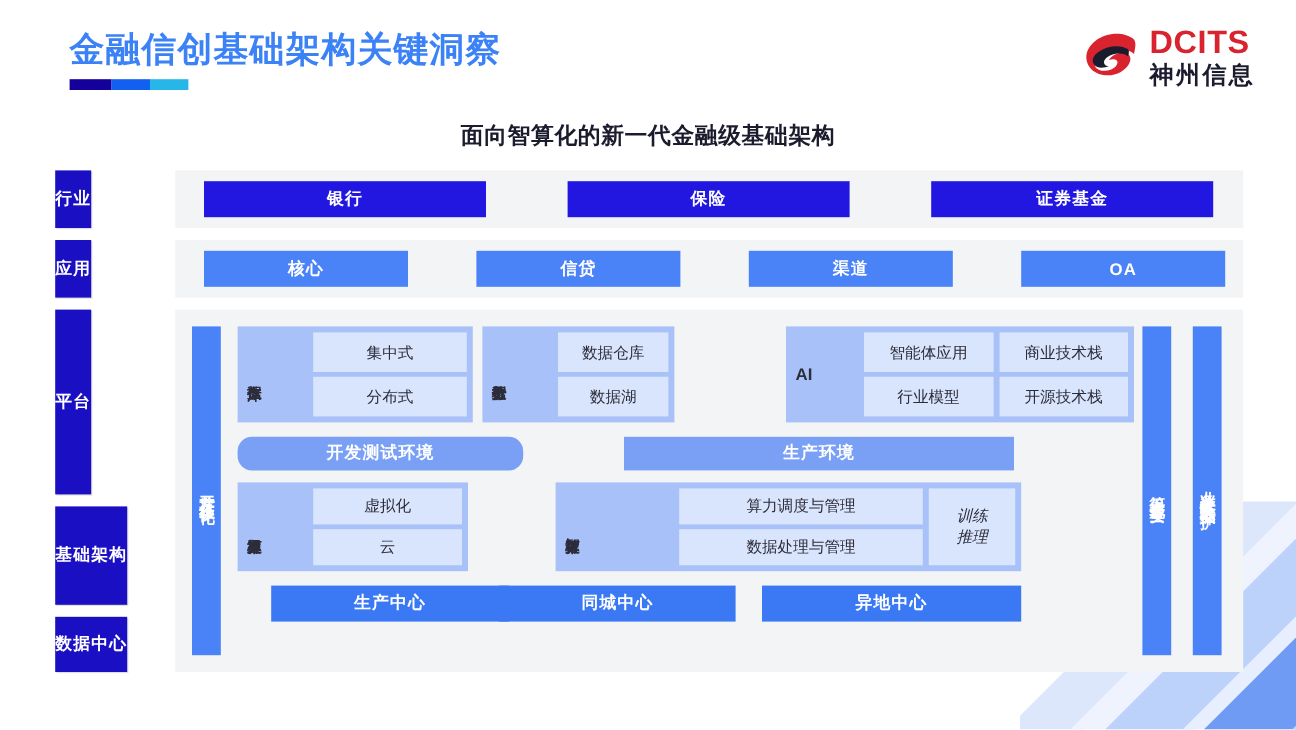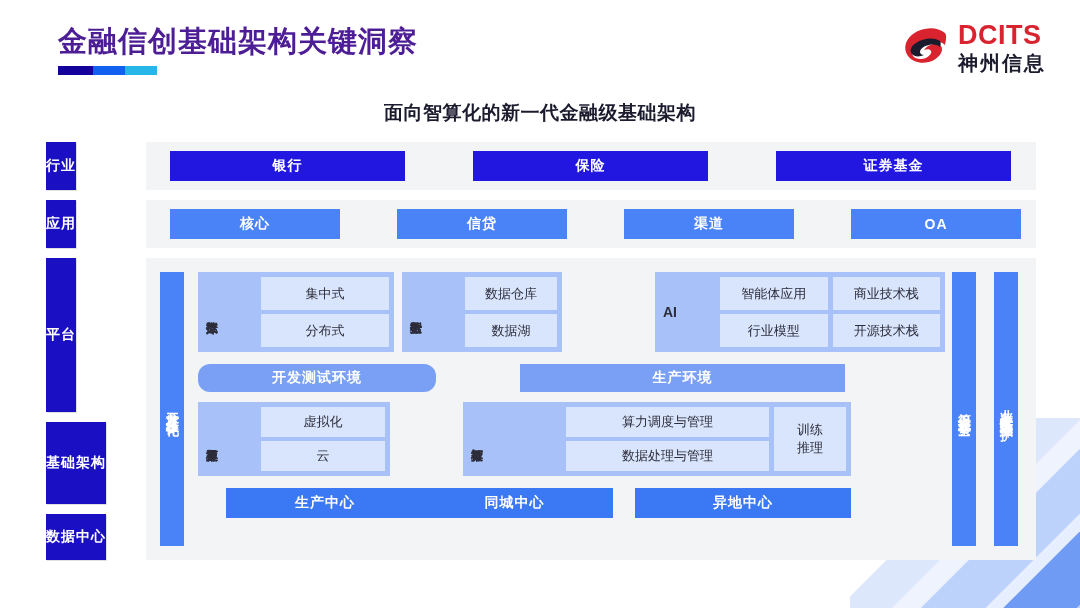--- a/index.html
+++ b/index.html
@@ -35,21 +35,21 @@
   .d3 { width: 54px; left: 212px; top: -250px; background:#bdd2fb; }
   .d4 { width: 22px; left: 270px; top: -250px; background:#e7eefd; }
   .d5 { width: 62px; left: 296px; top: -250px; background:#6f9bf4; }
   .d6 { width: 26px; left: 362px; top: -250px; background:#bdd2fb; }
   .d7 { width: 70px; left: 392px; top: -250px; background:#2e72f0; }
 
   
   .header { position:absolute; left:0; top:0; width:1080px; height:92px; }
   .title {
     position:absolute; left:58px; top:22px;
-    font-size: 29px; font-weight: bold; color:#4c1d95;
+    font-size: 29px; font-weight: bold; color:#3b82f6;
     letter-spacing: 1px;
   }
   .title-rule { position:absolute; left:58px; top:66px; display:flex; }
   .title-rule span { display:block; height:9px; }
   .tr1 { width:35px; background:#14009b; }
   .tr2 { width:32px; background:#1260f0; }
   .tr3 { width:32px; background:#26b6e8; }
 
   .logo { position:absolute; right:34px; top:22px; display:flex; align-items:center; gap:8px; }
   .logo-mark { width:46px; height:48px; position:relative; }
@@ -266,21 +266,21 @@
         </div>
 
         <div class="group g-zf">
           <div class="group-label">智算框架</div>
           <div class="group-items">
             <div class="zf-stack">
               <div class="gi">算力调度与管理</div>
               <div class="gi">数据处理与管理</div>
             </div>
             <div class="zf-side">
-              <div class="gi" style="white-space:pre-line;text-align:center;">训练
+              <div class="gi" style="white-space:pre-line;text-align:center;font-style:italic;">训练
 推理</div>
             </div>
           </div>
         </div>
 
         <div class="dc dc1">生产中心</div>
         <div class="dc dc2">同城中心</div>
         <div class="dc dc3">异地中心</div>
 
       </div>

